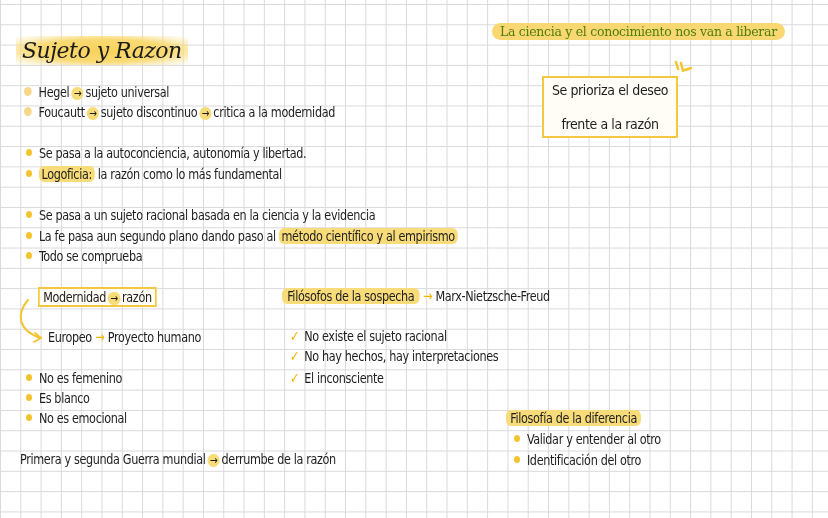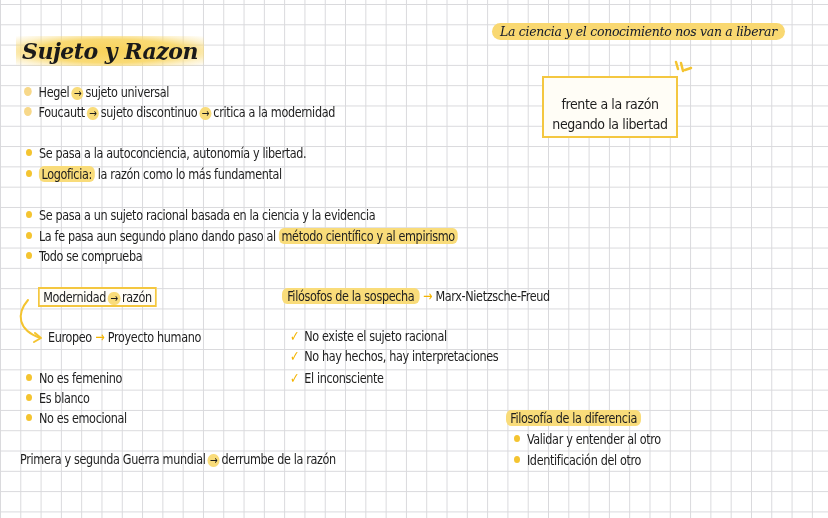--- a/index.html
+++ b/index.html
@@ -10,29 +10,29 @@
         linear-gradient(to right, #d9d9dc 1px, transparent 1px),
         linear-gradient(to bottom, #d9d9dc 1px, transparent 1px);
       background-size: 20.3px 20.3px;
       background-position: 0px 4px;
       font-family: "DejaVu Sans Condensed", "DejaVu Sans", sans-serif;
       color: #1e1e1e;
     }
     .abs { position: absolute; white-space: nowrap; }
     .txt { font-size: 14.5px; letter-spacing: -0.4px; transform: scaleX(0.86); transform-origin: left center; }
     .title {
-      font-family: "DejaVu Serif", serif; font-style: italic; font-size: 22px; font-weight: bold;
+      font-family: "DejaVu Serif", serif; font-style: italic; font-size: 22px; font-weight: normal;
       color: #1a1a1a; padding: 2px 6px; border-radius: 0;
       background: radial-gradient(ellipse at center, #f8d25a 0%, #f9da74 55%, rgba(249,218,116,0.35) 80%, rgba(255,255,255,0) 100%);
       letter-spacing: -0.5px;
       text-align: center;
     }
     .quote {
-      font-family: "DejaVu Serif", serif; font-style: italic; font-size: 12.5px;
-      background: #f9d871; border-radius: 10px; padding: 1px 8px; color: #0f172a;
+      font-family: "DejaVu Serif", serif; font-size: 12.5px;
+      background: #f9d871; border-radius: 10px; padding: 1px 8px; color: #4d7c0f;
       letter-spacing: -0.3px;
     }
     .bullet { display: inline-block; width: 7px; height: 7px; border-radius: 50%; background: #f4c430; margin-right: 8px; vertical-align: middle; position: relative; top: -2px; }
     .bullet.soft { background: #f7d88a; width: 9px; height: 9px; }
     .hl { background: #f9dc7a; border-radius: 6px; padding: 0 3px; }
     .arrow-hl { display: inline-block; background: #f9dc7a; border-radius: 7px; padding: 0 3px; font-size: 12px; line-height: 13px; margin: 0 2px; }
     .arrow-plain { color: #f4b400; margin: 0 4px; }
     .box {
       border: 2px solid #f4c740; background: #fffdf6; padding: 2px 5px; text-align: center;
     }
@@ -46,22 +46,22 @@
 
 <div class="abs quote" style="left:492px; top:23px;">La ciencia y el conocimiento nos van a liberar</div>
 
 <svg class="abs" style="left:671px; top:59px;" width="22" height="18">
   <line x1="5" y1="3" x2="7" y2="10" stroke="#f4c430" stroke-width="2.5" stroke-linecap="round"></line>
   <line x1="10" y1="4" x2="12" y2="12" stroke="#f4c430" stroke-width="2.5" stroke-linecap="round"></line>
   <line x1="14" y1="11" x2="20" y2="9" stroke="#f4c430" stroke-width="2.5" stroke-linecap="round"></line>
 </svg>
 
 <div class="abs box" style="left:542px; top:76px; width:122px;">
+  <span class="line txt" style="transform:none; font-size:14px;">Se prioriza el deseo</span>
   <span class="line txt" style="transform:none; font-size:14px;margin-top:14px;">frente a la razón</span>
-  <span class="line txt" style="transform:none; font-size:14px;">negando la libertad</span>
 </div>
 
 <div class="abs txt" style="left:24px; top:84px;">
   <span class="bullet soft"></span><span>Hegel</span><span class="arrow-hl">→</span><span>sujeto universal</span>
 </div>
 <div class="abs txt" style="left:24px; top:104px;">
   <span class="bullet soft"></span><span>Foucautt</span><span class="arrow-hl">→</span><span>sujeto discontinuo</span><span class="arrow-hl">→</span><span>critica a la modernidad</span>
 </div>
 
 <div class="abs txt" style="left:26px; top:145px;">

